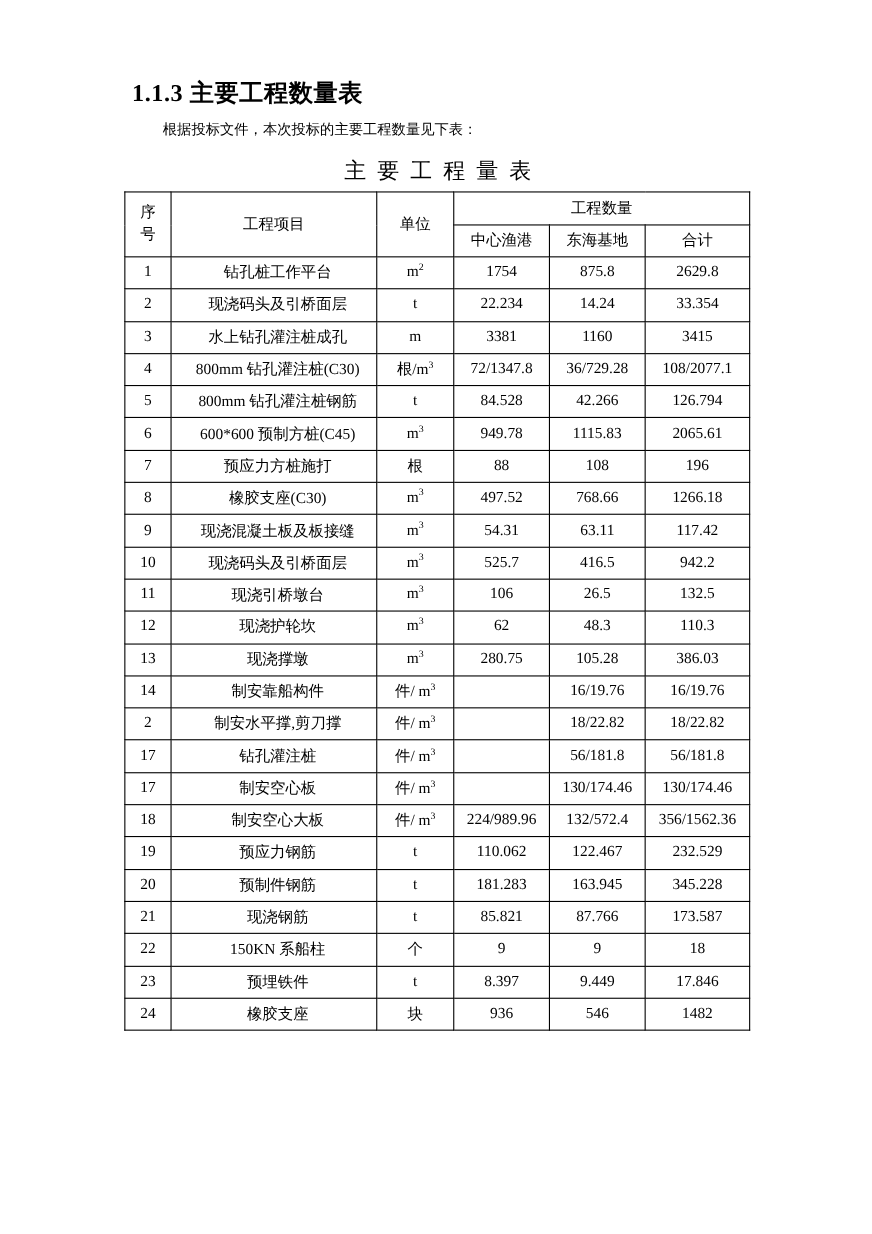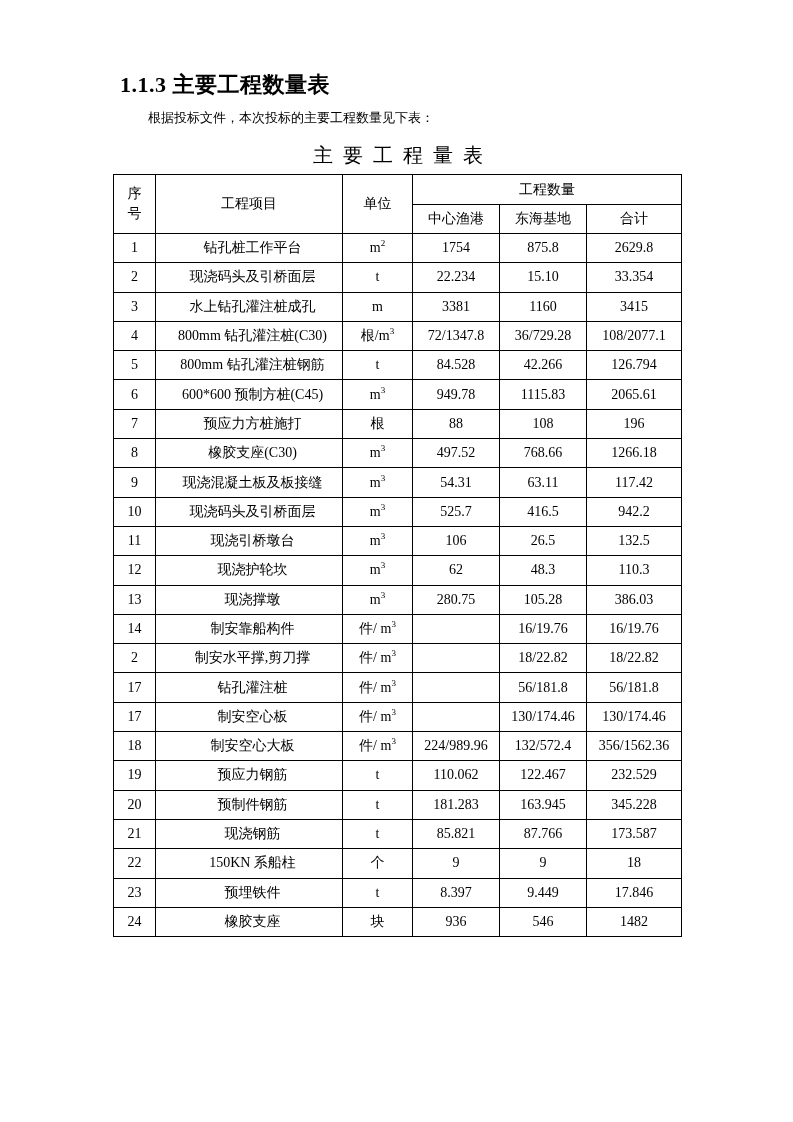--- a/index.html
+++ b/index.html
@@ -60,21 +60,21 @@
         <td><span>m</span><span class="unit-sup">2</span></td>
         <td>1754</td>
         <td>875.8</td>
         <td>2629.8</td>
       </tr>
       <tr>
         <td>2</td>
         <td class="item">现浇码头及引桥面层</td>
         <td><span>t</span><span class="unit-sup"></span></td>
         <td>22.234</td>
-        <td>15.10</td>
+        <td>14.24</td>
         <td>33.354</td>
       </tr>
       <tr>
         <td>3</td>
         <td class="item">水上钻孔灌注桩成孔</td>
         <td><span>m</span><span class="unit-sup"></span></td>
         <td>3381</td>
         <td>1160</td>
         <td>3415</td>
       </tr>

